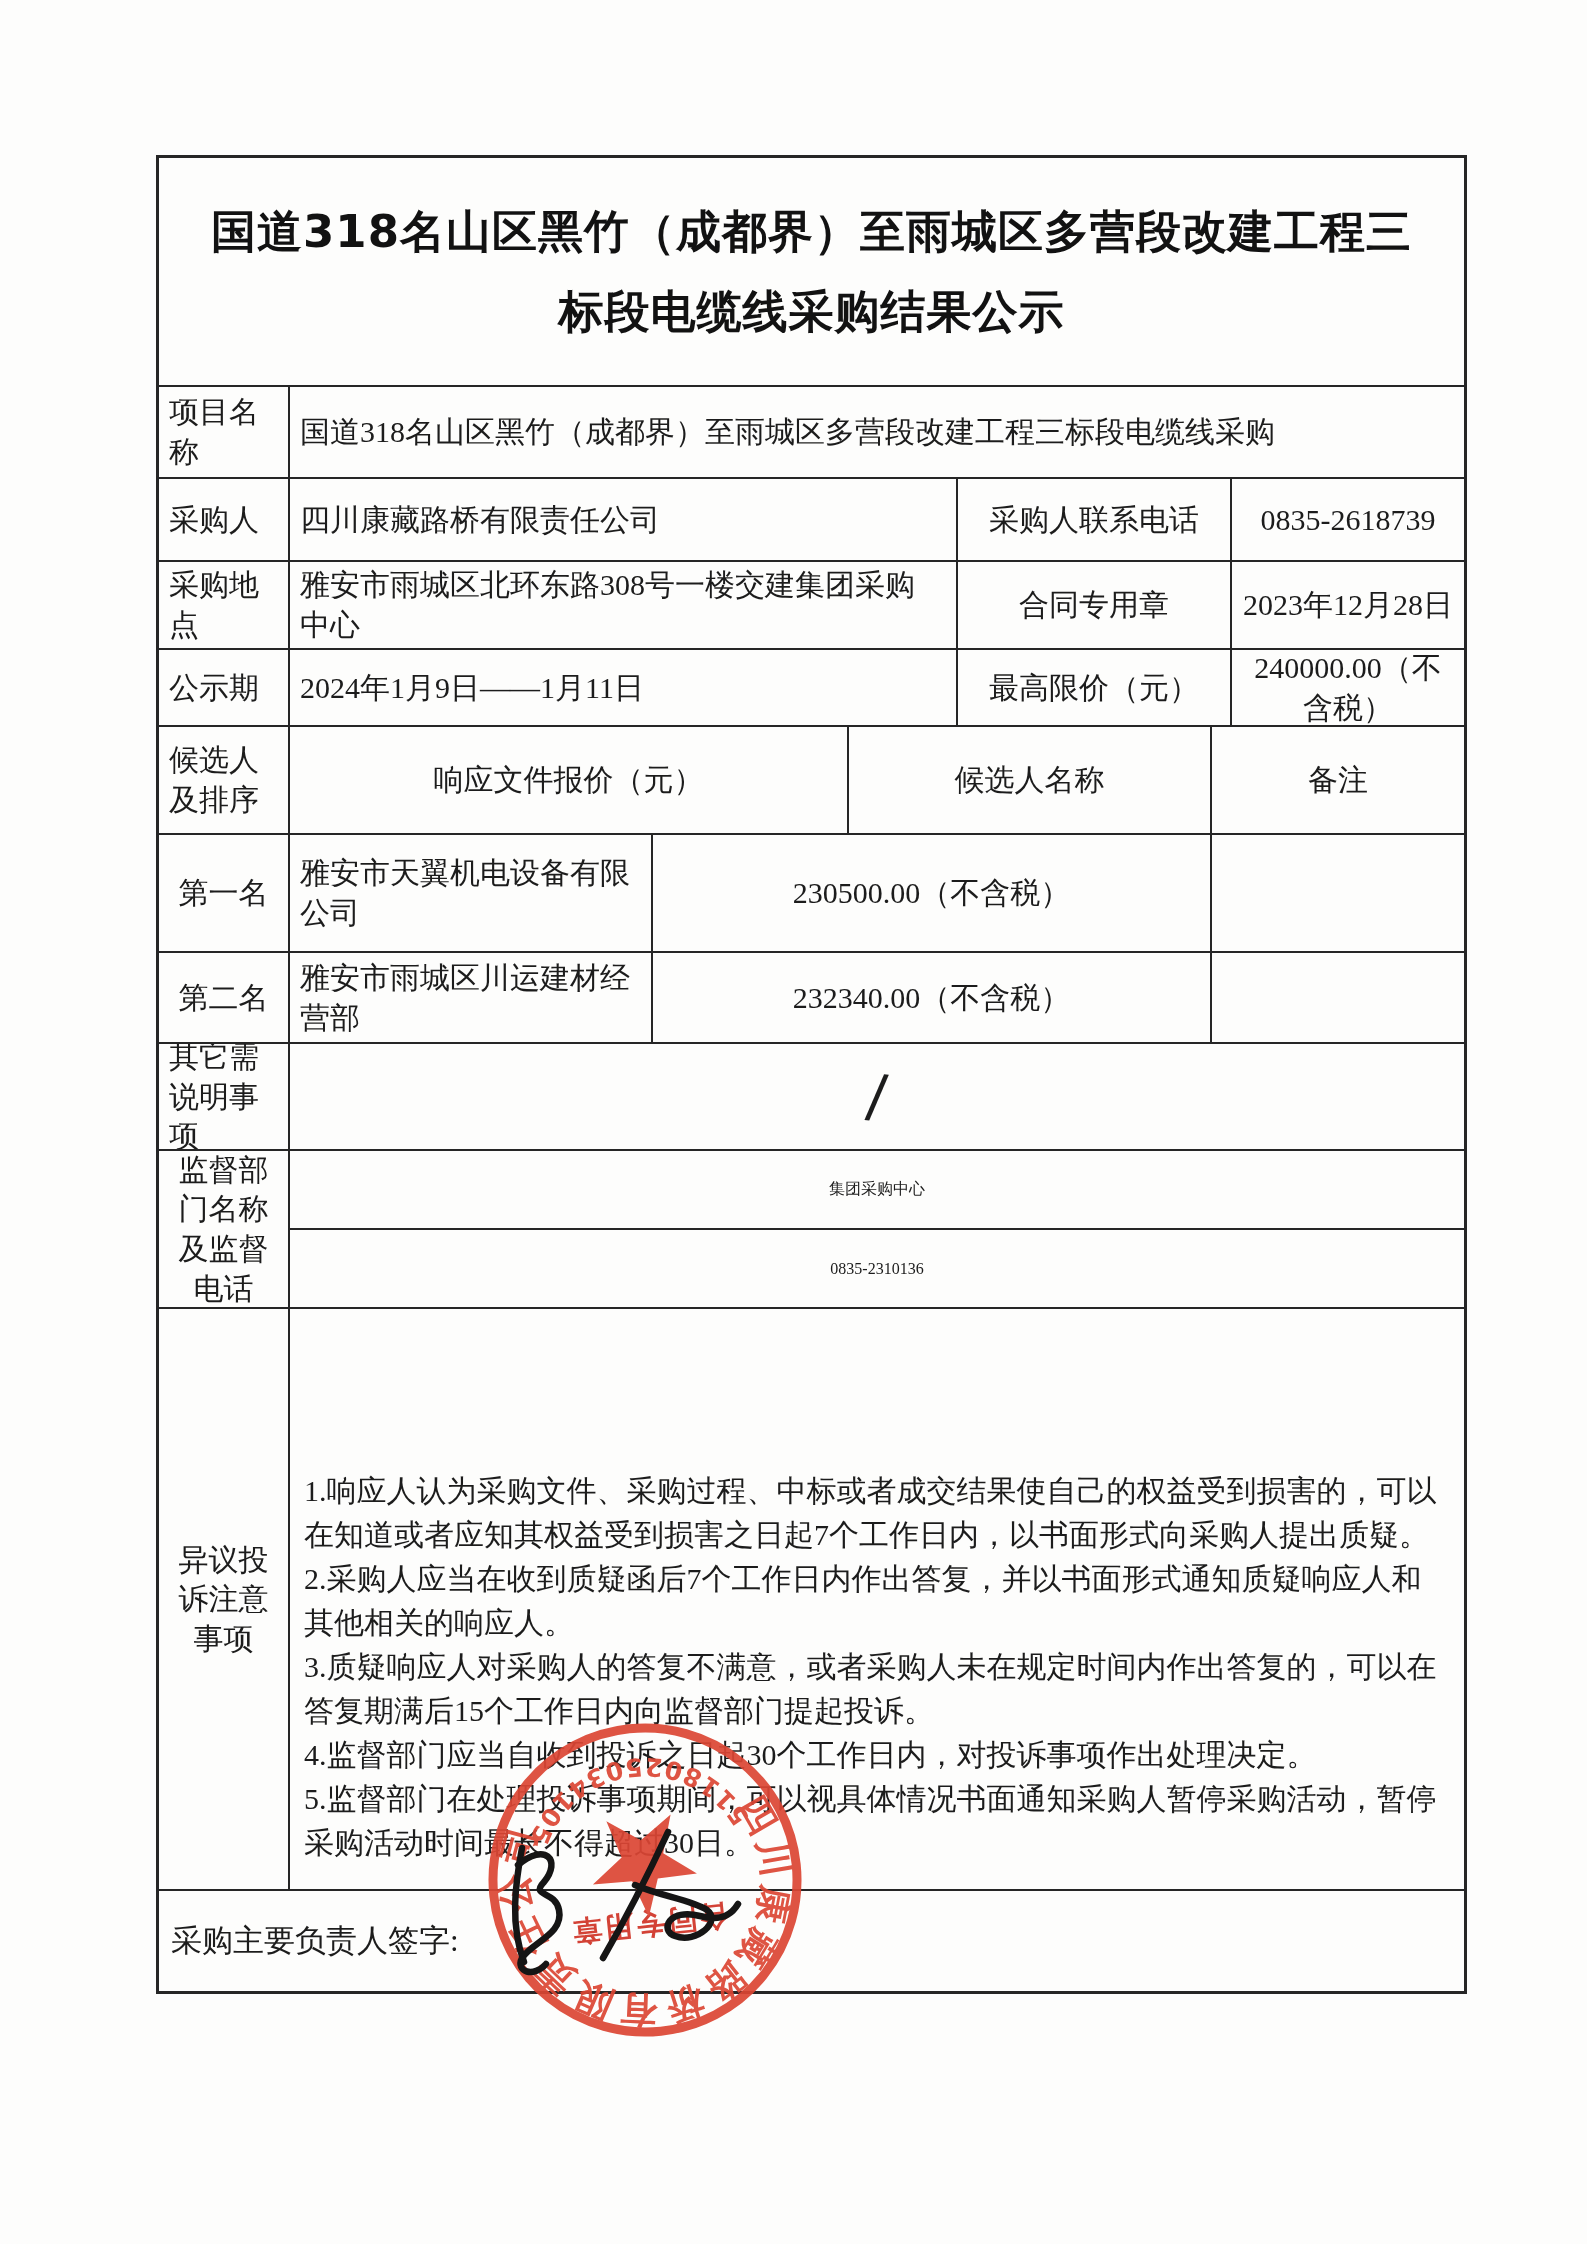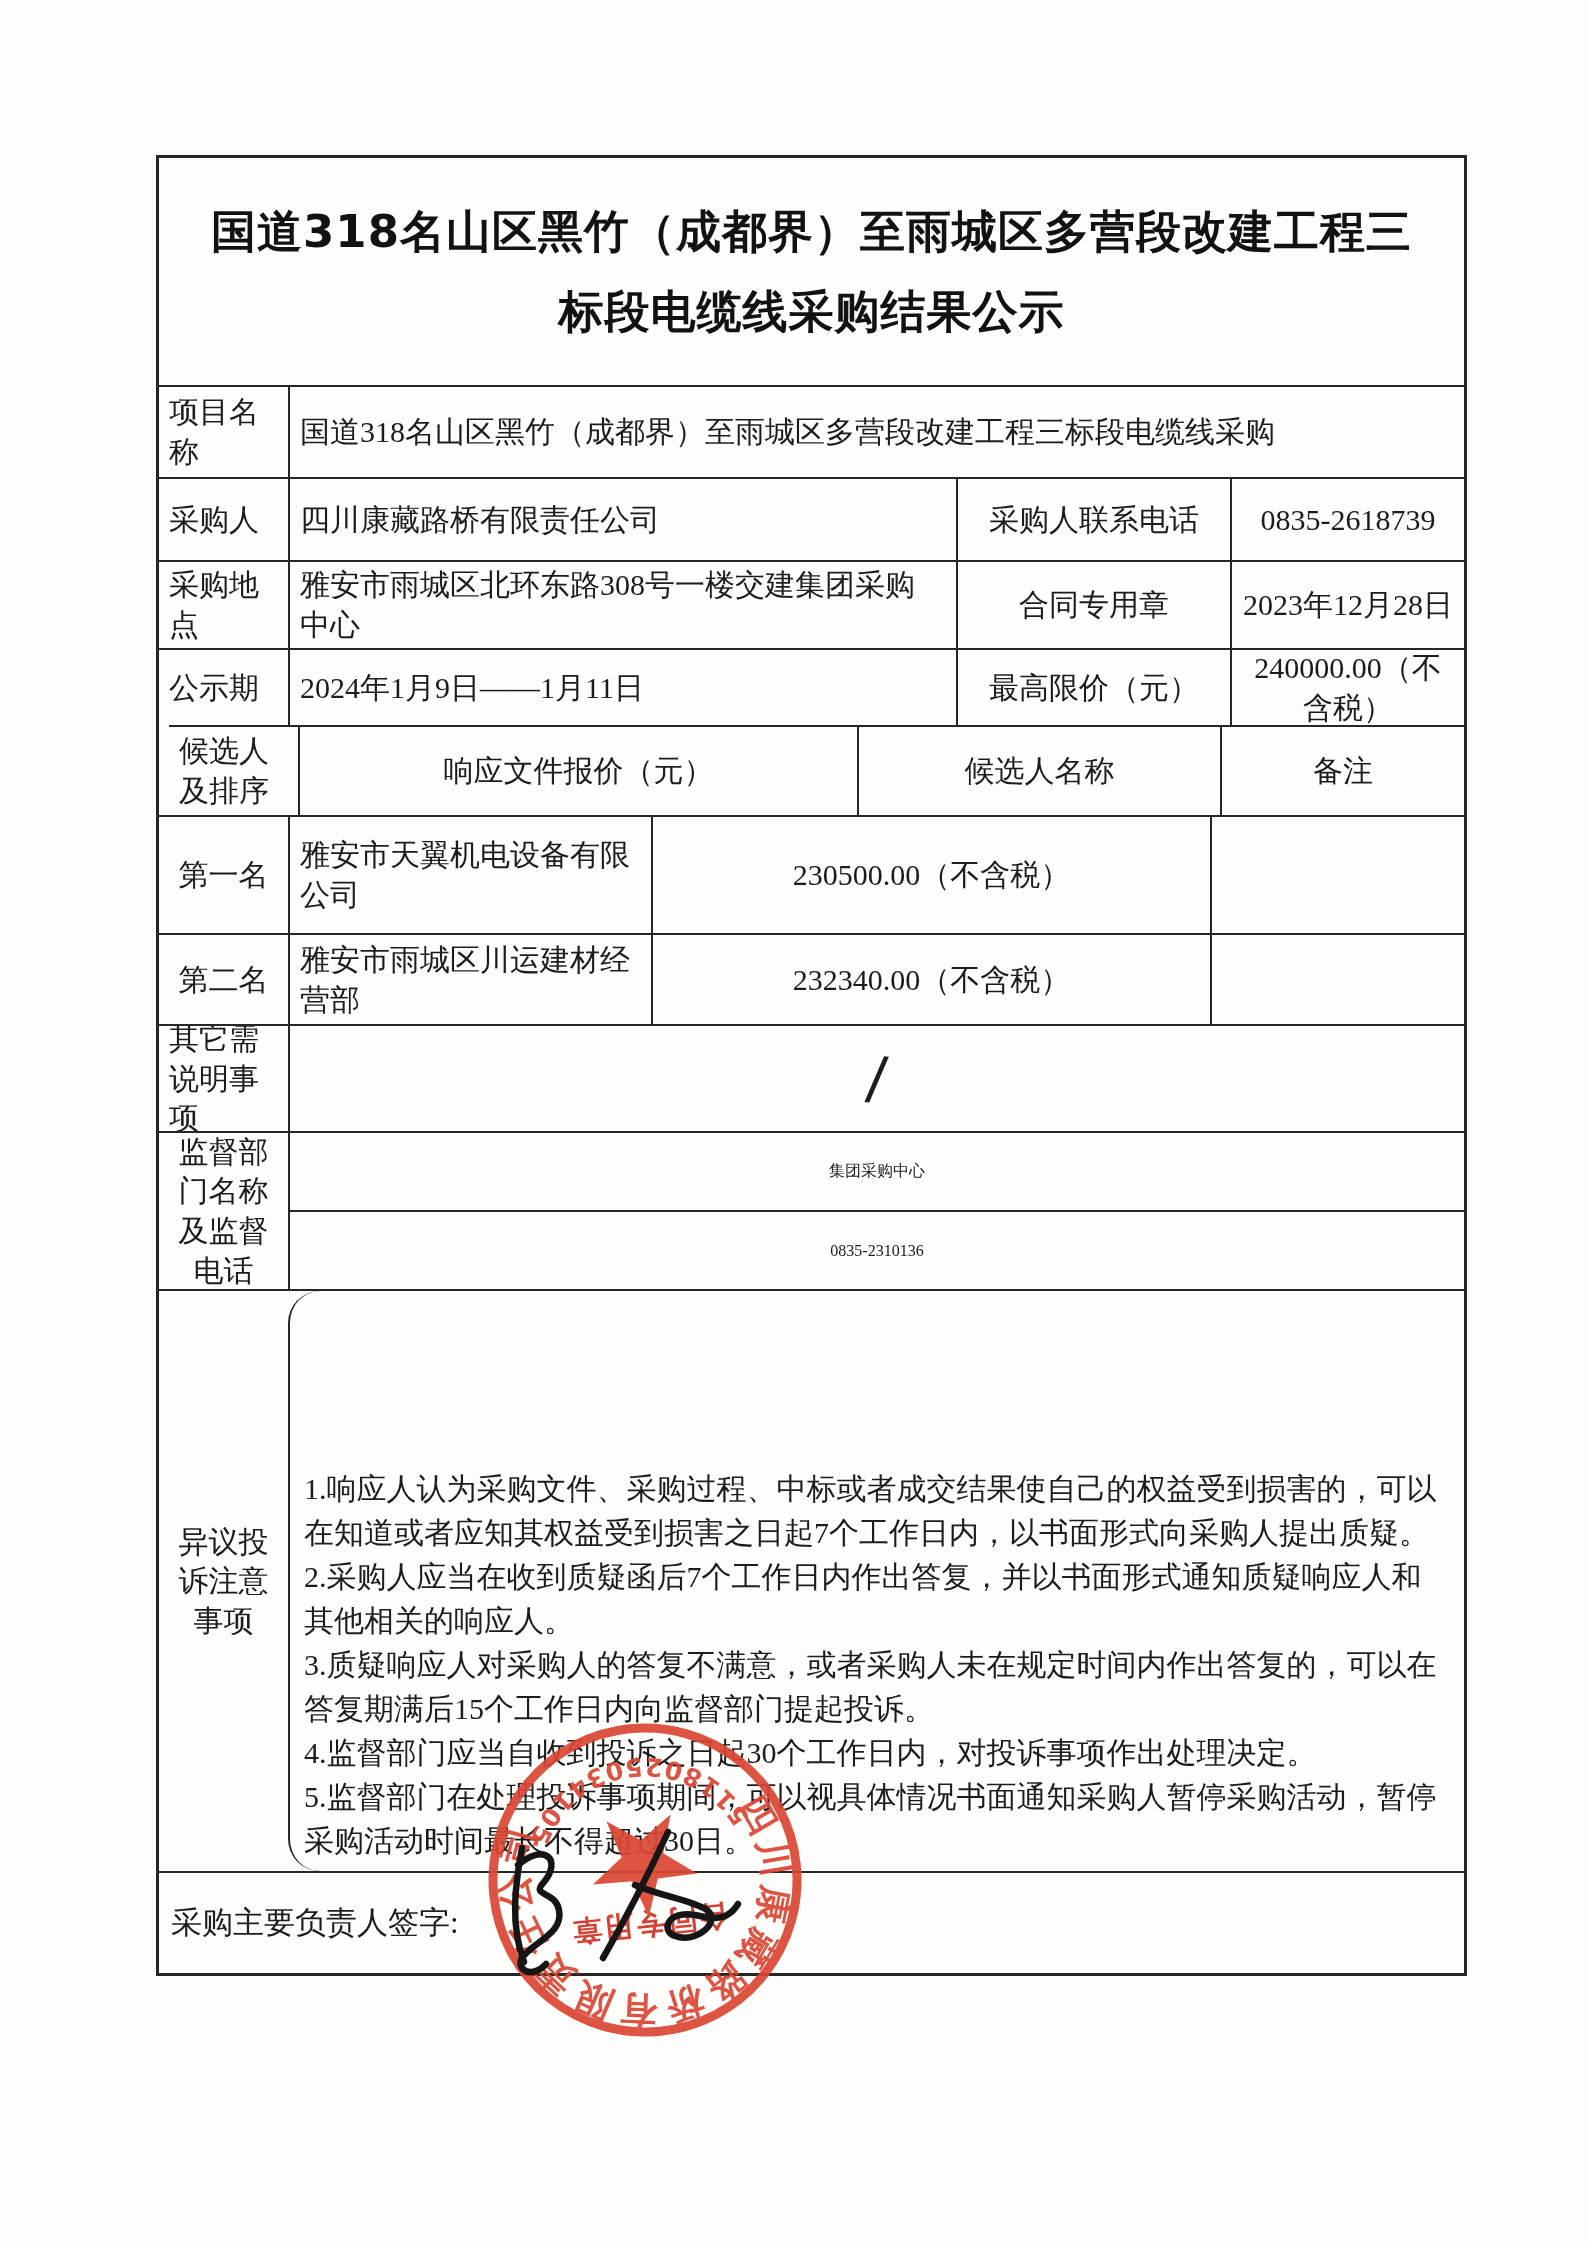--- a/index.html
+++ b/index.html
@@ -31,21 +31,21 @@
   .lab-center{justify-content:center;text-align:center;}
   .grow{flex:1;}
   .center{justify-content:center;text-align:center;}
   .left{justify-content:flex-start;text-align:left;}
   
   .r-title{height:227px;}
   .r-proj{height:92px;}
   .r-buyer{height:83px;}
   .r-loc{height:88px;}
   .r-pub{height:77px;}
-  .r-chead{height:90px;margin-left:10px;}
+  .r-chead{height:108px;}
   .r-c1{height:118px;}
   .r-c2{height:91px;}
   .r-other{height:107px;}
   .r-sup{height:158px;}
   .r-obj{height:582px;}
   .r-sign{height:102px;}
   
   .w-v1{width:644px;flex:none;}
   .w-l2{width:274px;flex:none;margin-left:24px;}
   .w-cname{width:363px;flex:none;}
@@ -59,22 +59,21 @@
   }
   .sup-right{flex:1;display:flex;flex-direction:column;border-left:2px solid #262626;}
   .sup-sub{flex:1;display:flex;align-items:center;justify-content:center;box-sizing:border-box;}
   .sup-sub + .sup-sub{border-top:2px solid #262626;}
   .slash{
     font-size:58px;font-family:"DejaVu Sans","Liberation Sans",sans-serif;
     font-weight:400;transform:rotate(6deg);
   }
   .obj-text{
     align-items:flex-end;
-    padding:0 14px 8px 14px;
-    border-radius:32px;
+    padding:0 14px 24px 14px;
   }
   .obj-inner p{margin:0;font-size:30px;line-height:44px;text-align:left;}
   .sign-cell{font-size:31px;padding-left:12px;}
   .sealwrap{position:absolute;left:460px;top:1690px;width:370px;height:380px;pointer-events:none;}
   .seal-ink{opacity:.92;}
 </style>
 </head>
 <body>
 
 <div class="page">

